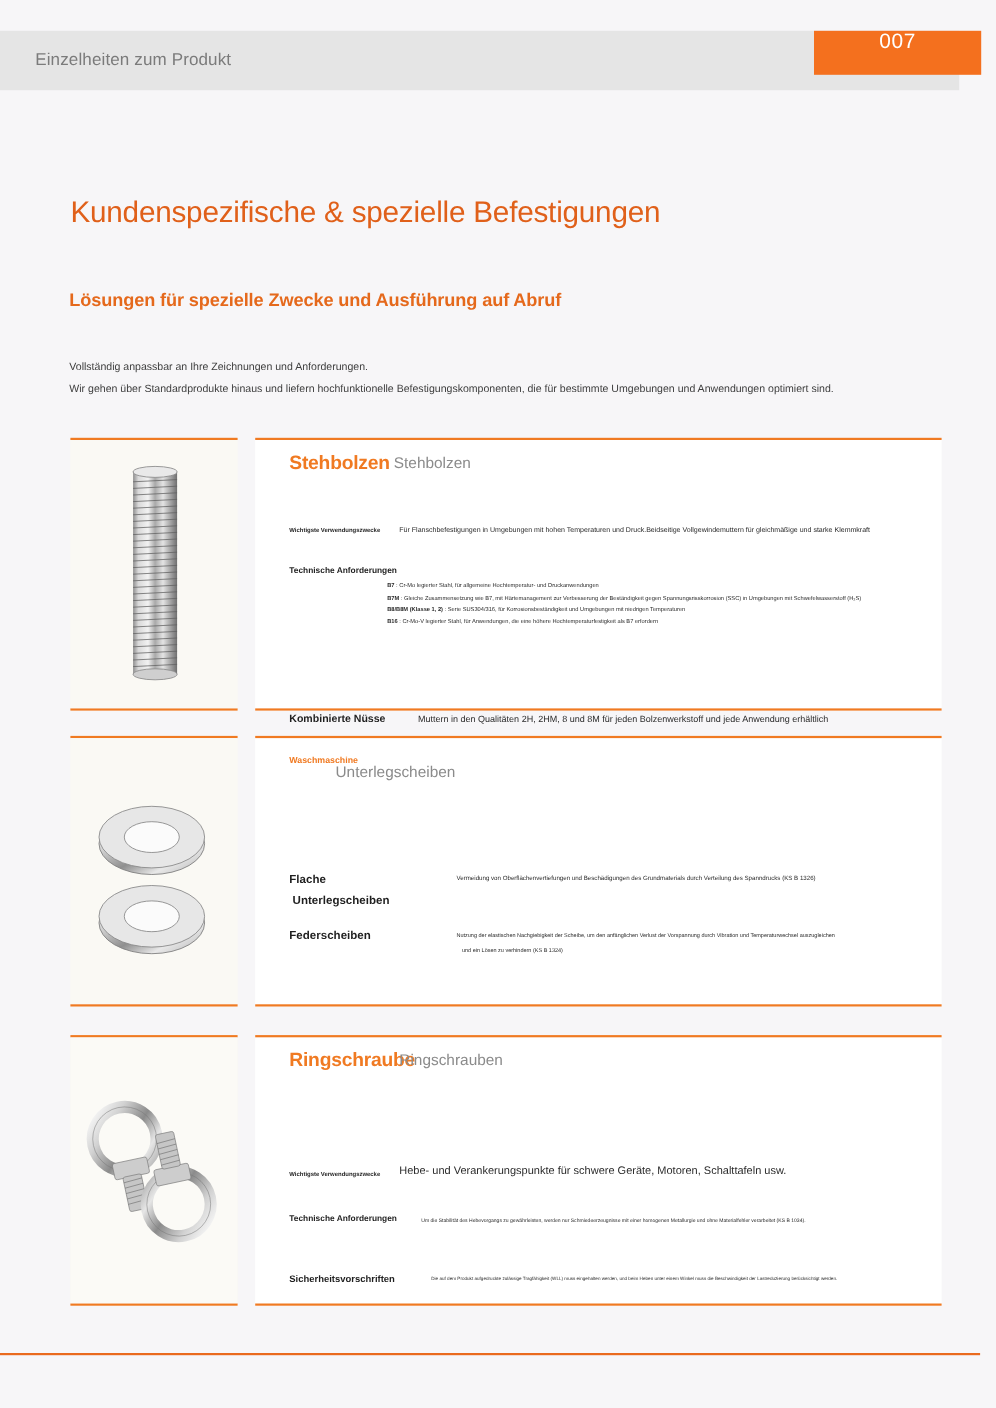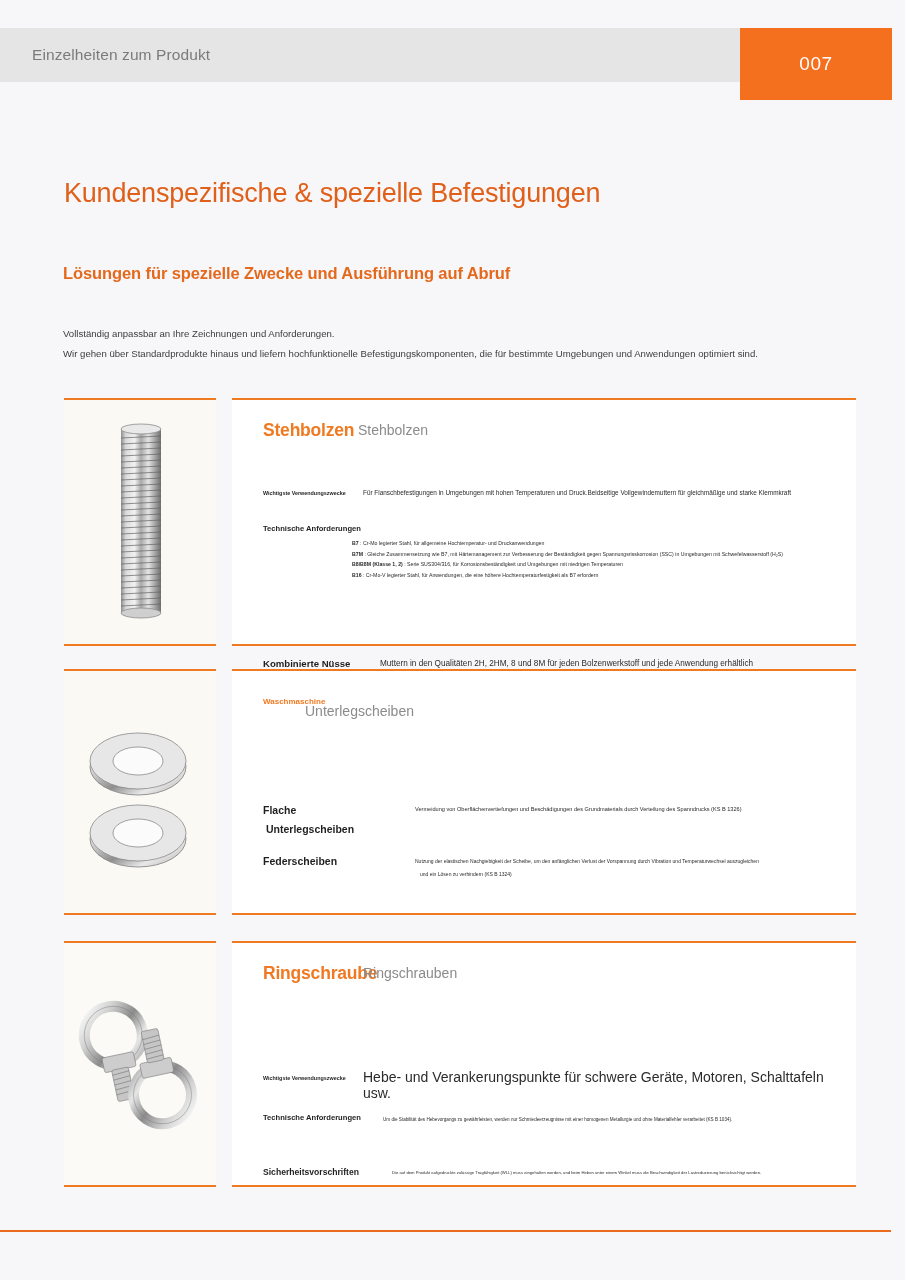--- a/index.html
+++ b/index.html
@@ -19,23 +19,23 @@
     display: flex; align-items: center;
   }
   .header-title {
     margin-left: 32px;
     font-size: 15.5px;
     color: #7b7b7b;
     letter-spacing: .1px;
   }
   .header-number-box {
     position: absolute; right: 13px; top: 28px;
-    width: 152px; height: 72px;
+    width: 152px; height: 40px;
     background: #f4701e;
-    display: flex; align-items: center; justify-content: center;
+    display: flex; align-items: flex-start; justify-content: center;
   }
   .header-number {
     color: #ffffff; font-size: 19px; letter-spacing: .6px;
   }
 
   
   .main-title {
     position: absolute; left: 64px; top: 178px;
     font-size: 27px; color: #e0601a; font-weight: 400;
     letter-spacing: -.2px;
@@ -61,21 +61,21 @@
     display: flex; align-items: center; justify-content: center;
     overflow: hidden;
   }
   .sec-body {
     position: absolute; left: 232px; width: 624px;
     background: #ffffff;
     border-top: 2px solid #f07a22;
     border-bottom: 2px solid #f07a22;
   }
 
-  .prod-head { position: relative; height: 44px; margin-top: 10px; }
+  .prod-head { position: relative; height: 44px; }
   .prod-name-or {
     position: absolute; left: 31px; top: 10px;
     font-size: 17.5px; font-weight: bold; color: #f07a22;
     letter-spacing: -.2px;
   }
   .prod-name-gray {
     position: absolute; top: 12px;
     font-size: 14px; color: #8b8b8b; font-weight: 400;
   }
   .prod-name-small-or {
@@ -294,21 +294,21 @@
     </div>
 
     <div class="sec-body" style="top:941px;height:246px;">
       <div class="prod-head">
         <div class="prod-name-or">Ringschraube</div>
         <div class="prod-name-gray" style="left:131px;">Ringschrauben</div>
       </div>
 
       <div class="row">
         <div class="lbl" style="left:31px; top:78px; font-size:5.4px;">Wichtigste Verwendungszwecke</div>
-        <div class="val" style="left:131px; top:72px; width:480px; font-size:14px;">Hebe- und Verankerungspunkte für schwere Geräte, Motoren, Schalttafeln usw.</div>
+        <div class="val" style="left:131px; top:72px; width:480px; font-size:10px;">Hebe- und Verankerungspunkte für schwere Geräte, Motoren, Schalttafeln usw.</div>
       </div>
 
       <div class="row">
         <div class="lbl" style="left:31px; top:116px; font-size:7.6px;">Technische Anforderungen</div>
         <div class="val" style="left:151px; top:120px; width:460px; font-size:4.6px;">Um die Stabilität des Hebevorgangs zu gewährleisten, werden nur Schmiedeerzeugnisse mit einer homogenen Metallurgie und ohne Materialfehler verarbeitet (KS B 1034).</div>
       </div>
 
       <div class="row">
         <div class="lbl" style="left:31px; top:170px; font-size:8.6px;">Sicherheitsvorschriften</div>
         <div class="val" style="left:160px; top:173px; width:455px; font-size:4.2px;">Die auf dem Produkt aufgedruckte zulässige Tragfähigkeit (WLL) muss eingehalten werden, und beim Heben unter einem Winkel muss die Beschwindigkeit der Lastreduzierung berücksichtigt werden.</div>

